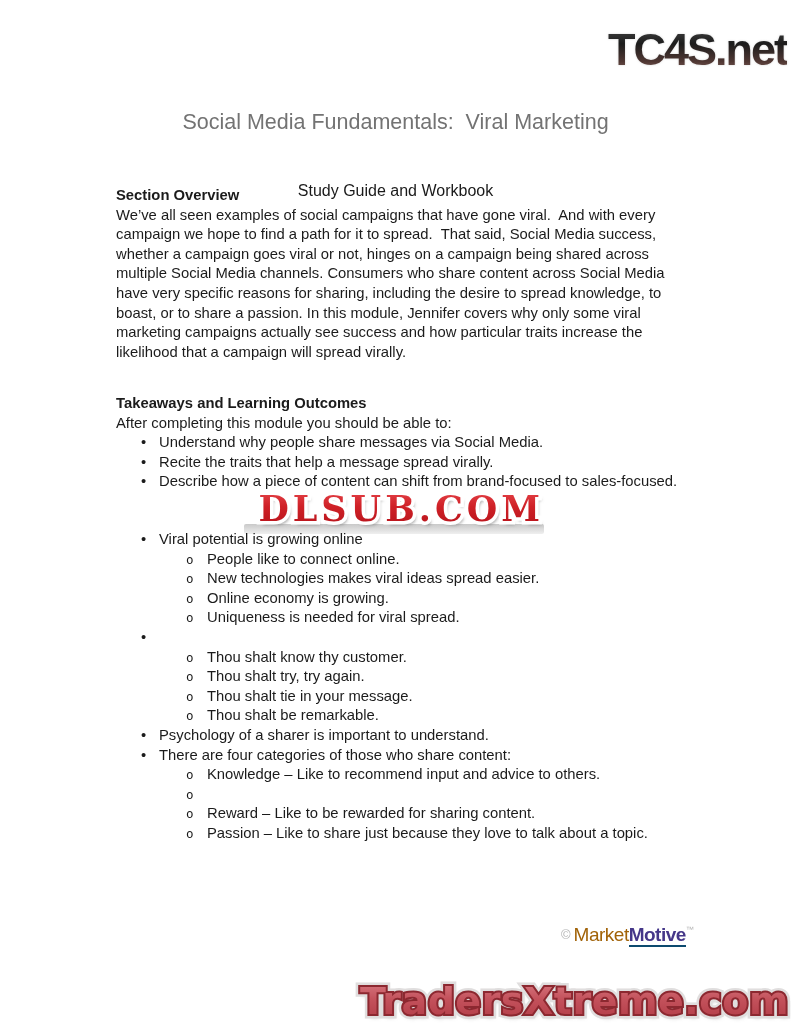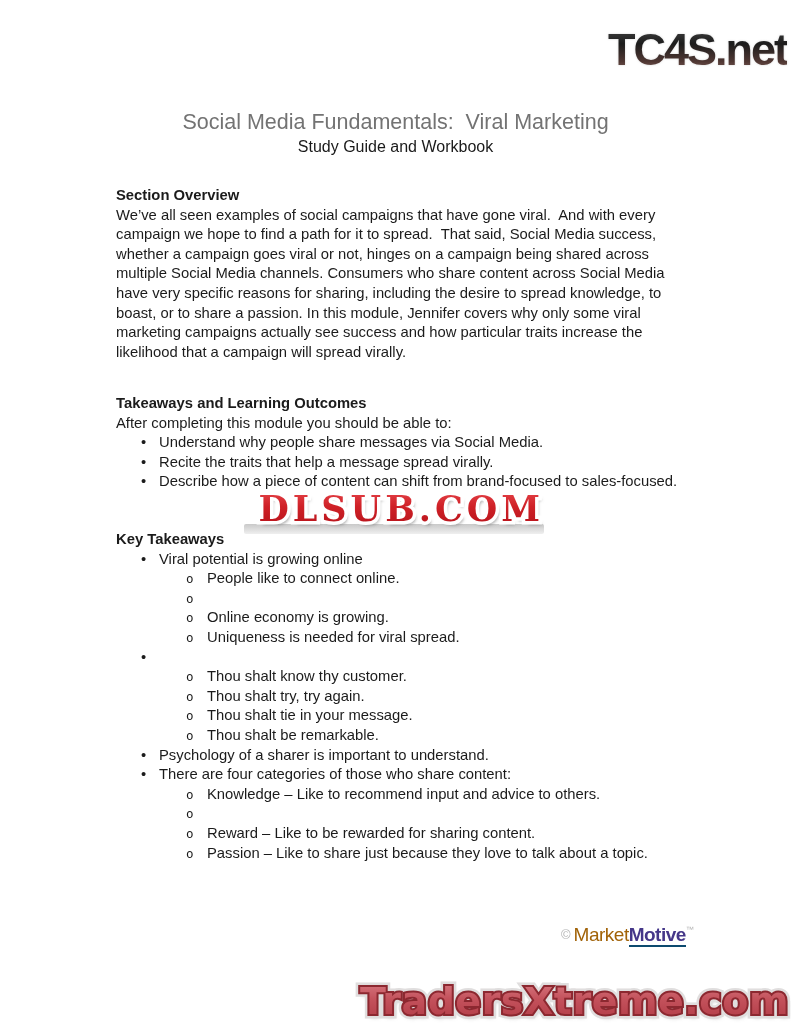--- a/index.html
+++ b/index.html
@@ -23,21 +23,21 @@
     background:linear-gradient(to bottom,#4b4b4b 0%, #1c1c1c 38%, #4f3733 72%, #97716b 100%);
     -webkit-background-clip:text; background-clip:text;
     color:transparent;
     filter:drop-shadow(0 0 1px rgba(210,210,210,.9));
     margin-top:24px;
   }
 
   
   .title-block { position:absolute; top:94px; left:0; width:100%; text-align:center; }
   .title-main  { font-size:21.5px; line-height:28px; white-space:pre-wrap; color:#737373;margin-top:14px; }
-  .title-sub   { font-size:16px; line-height:22px; color:#1a1a1a; }
+  .title-sub   { font-size:16px; line-height:22px; color:#1a1a1a;margin-top:44px; }
 
   
   .doc { font-size:14.8px; line-height:19.6px; }
   .heading { font-weight:bold; }
   .para { white-space:pre-wrap; }
 
   #sec-overview   { position:absolute; left:116px; top:186px; width:575px; }
   #sec-objectives { position:absolute; left:116px; top:394px; width:575px; }
   #sec-takeaways  { position:absolute; left:116px; top:530px; width:600px; }
 
@@ -146,33 +146,33 @@
   </div>
 
   <div class="dlsub-wrap">
     <div class="dlsub-strip"></div>
     <div class="dlsub" data-text="DLSUB.COM">
       <span class="fill">DLSUB.COM</span>
     </div>
   </div>
 
   <div id="sec-takeaways" class="doc">
-    <div class="heading">Key Takeaways</div>
     <ul>
 
       <li>
         <span class="m1">•</span>
         <span>Viral potential is growing online</span>
       </li>
       <li>
         <span class="m2">o</span>
         <span>People like to connect online.</span>
       </li>
       <li>
         <span class="m2">o</span>
+        <span>New technologies makes viral ideas spread easier.</span>
       </li>
       <li>
         <span class="m2">o</span>
         <span>Online economy is growing.</span>
       </li>
       <li>
         <span class="m2">o</span>
         <span>Uniqueness is needed for viral spread.</span>
       </li>
 

